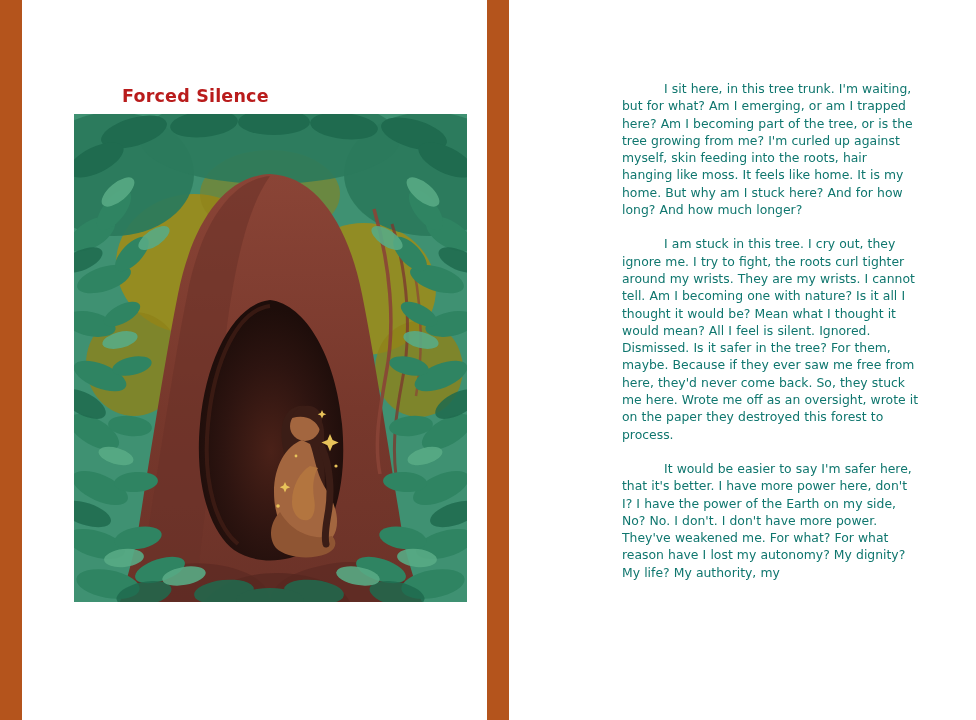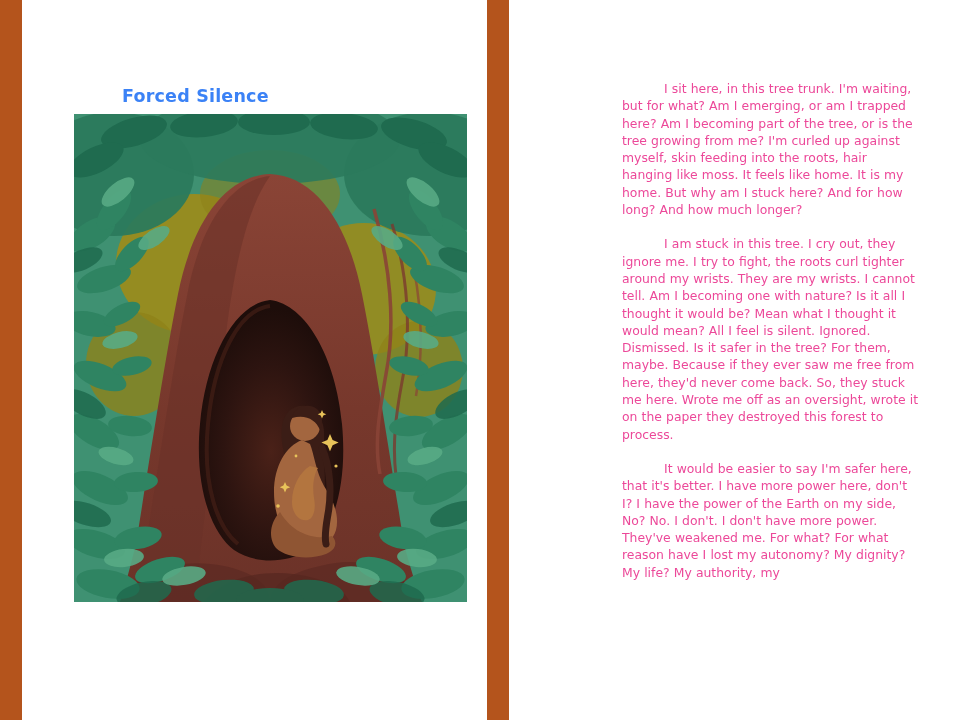--- a/index.html
+++ b/index.html
@@ -47,21 +47,21 @@
     width: 467px;
   }
 
   
   .artwork-title {
     position: absolute;
     left: 100px;
     top: 86px;
     font-size: 17.5px;
     font-weight: bold;
-    color: #3b82f6;
+    color: #b91c1c;
     letter-spacing: 0.2px;
     font-family: "DejaVu Sans", sans-serif;
   }
   .artwork-frame {
     position: absolute;
     left: 52px;
     top: 114px;
     width: 393px;
     height: 488px;
     overflow: hidden;
@@ -75,21 +75,21 @@
   .text-column {
     position: absolute;
     left: 113px;
     top: 80px;
     width: 297px;
   }
   .para {
     font-family: "DejaVu Sans", sans-serif;
     font-size: 12.4px;
     line-height: 17.3px;
-    color: #ec4899;
+    color: #0f766e;
     text-indent: 42px;
     margin: 0 0 17px 0;
     text-align: left;
     word-spacing: 0.2px;
   }
   .para:last-child {
     margin-bottom: 16px;
   }
 </style>
 </head>

